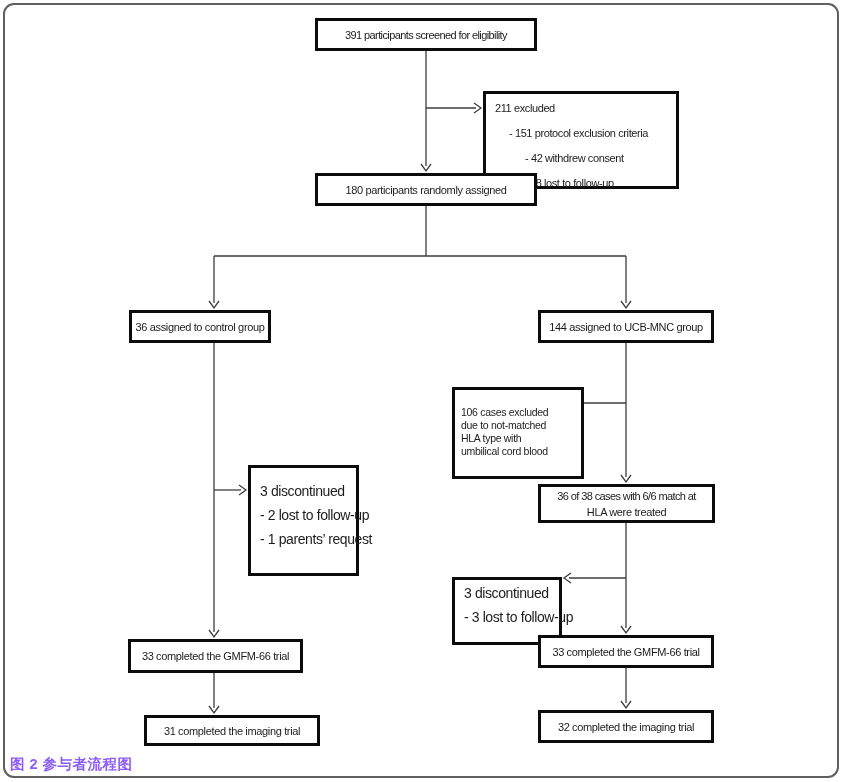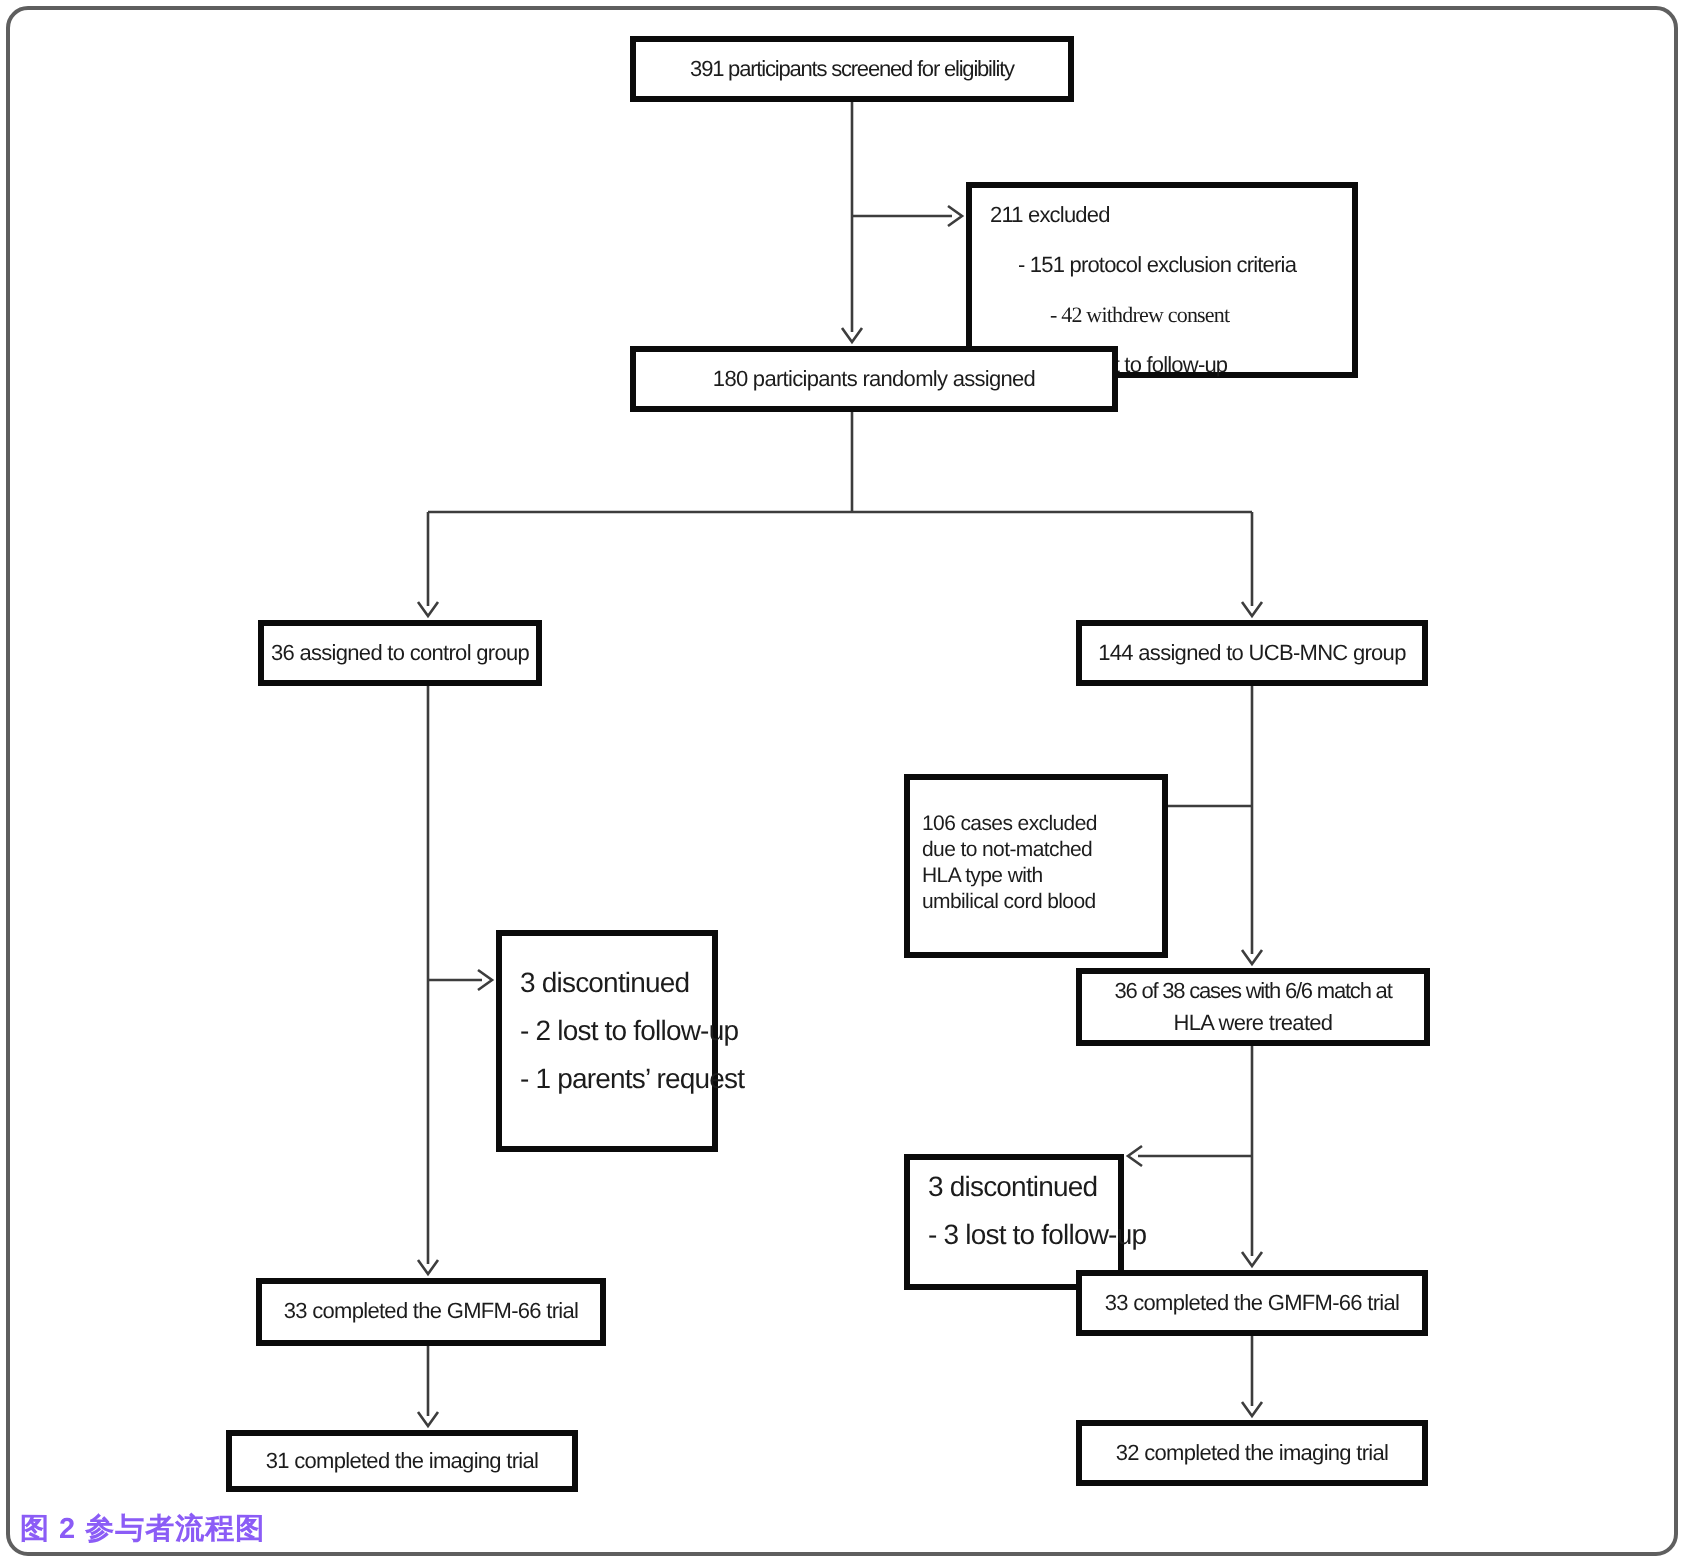--- a/index.html
+++ b/index.html
@@ -39,21 +39,21 @@
   }
   .box.leftalign { padding: 6px 3px 0 9px; margin-top: 29px; }
   .box-sm { font-size: 14px; letter-spacing: -0.4px; }
   .box-xs { font-size: 10.5px; letter-spacing: -0.3px; }
   .tight { letter-spacing: -0.6px; }
   .para  { line-height: 16px; margin-bottom: 9px; }
   .para-sm { line-height: 15px; margin-bottom: 9px; }
   .wrapline { line-height: 13px; }
   .cline { line-height: 16px; }
   .ind-a { padding-left: 14px; }
-  .ind-b { padding-left: 30px; font-family: Liberation Serif, serif; }
+  .ind-b { padding-left: 30px; }
   .ind-c { padding-left: 29px; }
   .pt-disc { padding-top: 16px !important; }
   .pt-hla  { padding-top: 16px !important; padding-left: 6px !important; }
   .caption {
     position: absolute;
     left: 10px; top: 755px;
     font-size: 14.5px;
     font-weight: 700;
     letter-spacing: 0.5px;
   }
@@ -102,21 +102,21 @@
     <span class="cline tight">391 participants screened for eligibility</span>
   </div>
 
   <div class="box leftalign" style="left:483px;top:62px;width:196px;height:98px;font-size:11px;letter-spacing:-0.4px">
     <div class="para">211 excluded</div>
     <div class="para ind-a">- 151 protocol exclusion criteria</div>
     <div class="para ind-b">- 42 withdrew consent</div>
     <div class="para ind-c">- 18 lost to follow-up</div>
   </div>
 
-  <div class="box center" style="left:315px;top:173px;width:244px;height:33px">
+  <div class="box center" style="left:315px;top:173px;width:222px;height:33px">
     <span class="cline">180 participants randomly assigned</span>
   </div>
 
   <div class="box center" style="left:129px;top:310px;width:142px;height:33px">
     <span class="cline">36 assigned to control group</span>
   </div>
 
   <div class="box center" style="left:538px;top:310px;width:176px;height:33px">
     <span class="cline">144 assigned to UCB-MNC group</span>
   </div>
@@ -145,21 +145,21 @@
   </div>
 
   <div class="box center" style="left:128px;top:639px;width:175px;height:34px">
     <span class="cline">33 completed the GMFM-66 trial</span>
   </div>
 
   <div class="box center" style="left:538px;top:635px;width:176px;height:33px">
     <span class="cline">33 completed the GMFM-66 trial</span>
   </div>
 
-  <div class="box center" style="left:113px;top:715px;width:176px;height:31px">
+  <div class="box center" style="left:144px;top:715px;width:176px;height:31px">
     <span class="cline">31 completed the imaging trial</span>
   </div>
 
   <div class="box center" style="left:538px;top:710px;width:176px;height:33px">
     <span class="cline">32 completed the imaging trial</span>
   </div>
 
   <div class="caption" style="color: #8b5cf6;">图 2 参与者流程图</div>
 
 </div>

